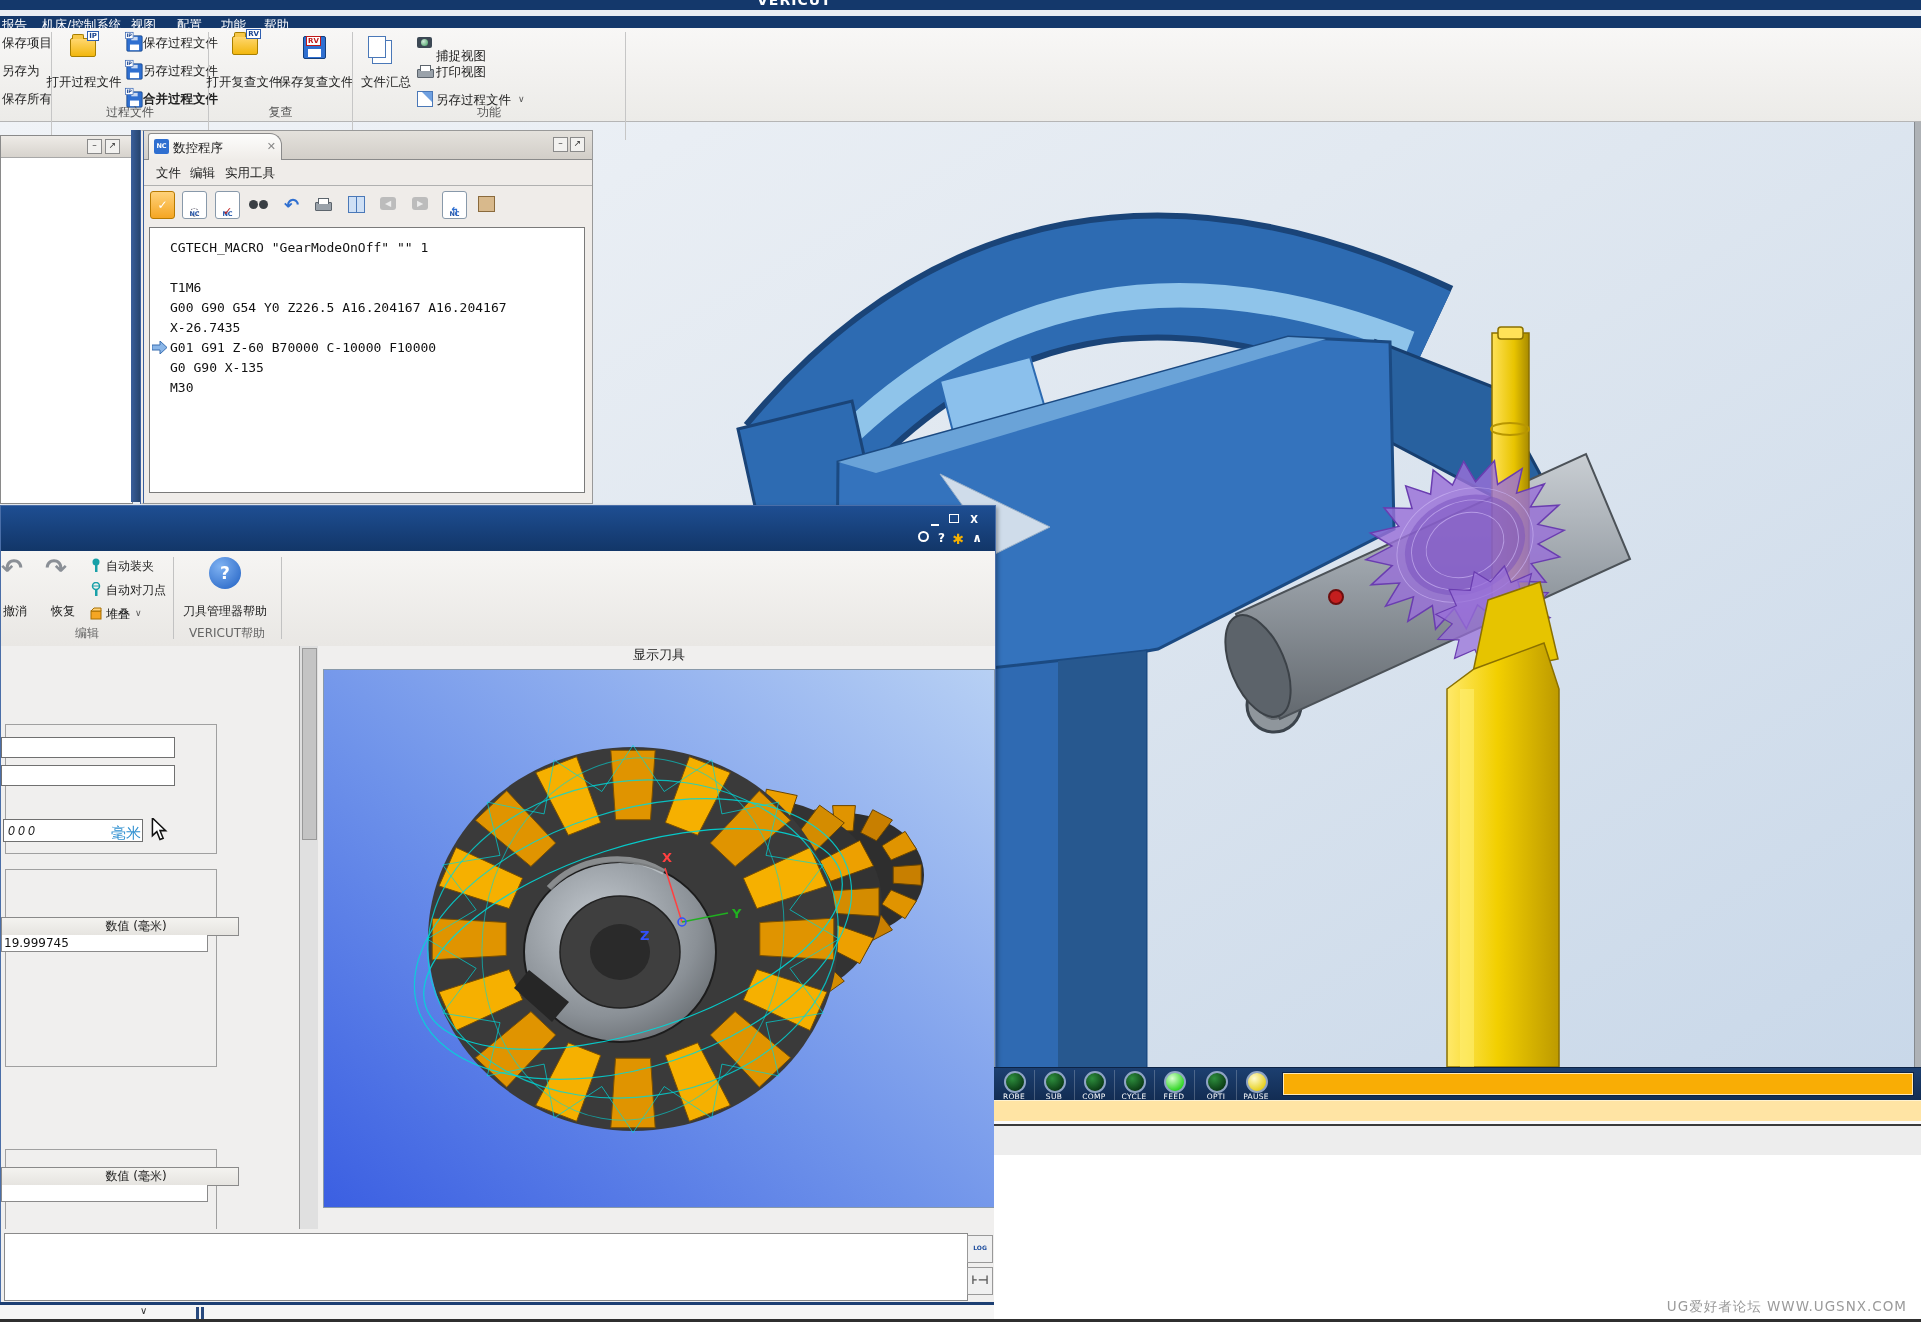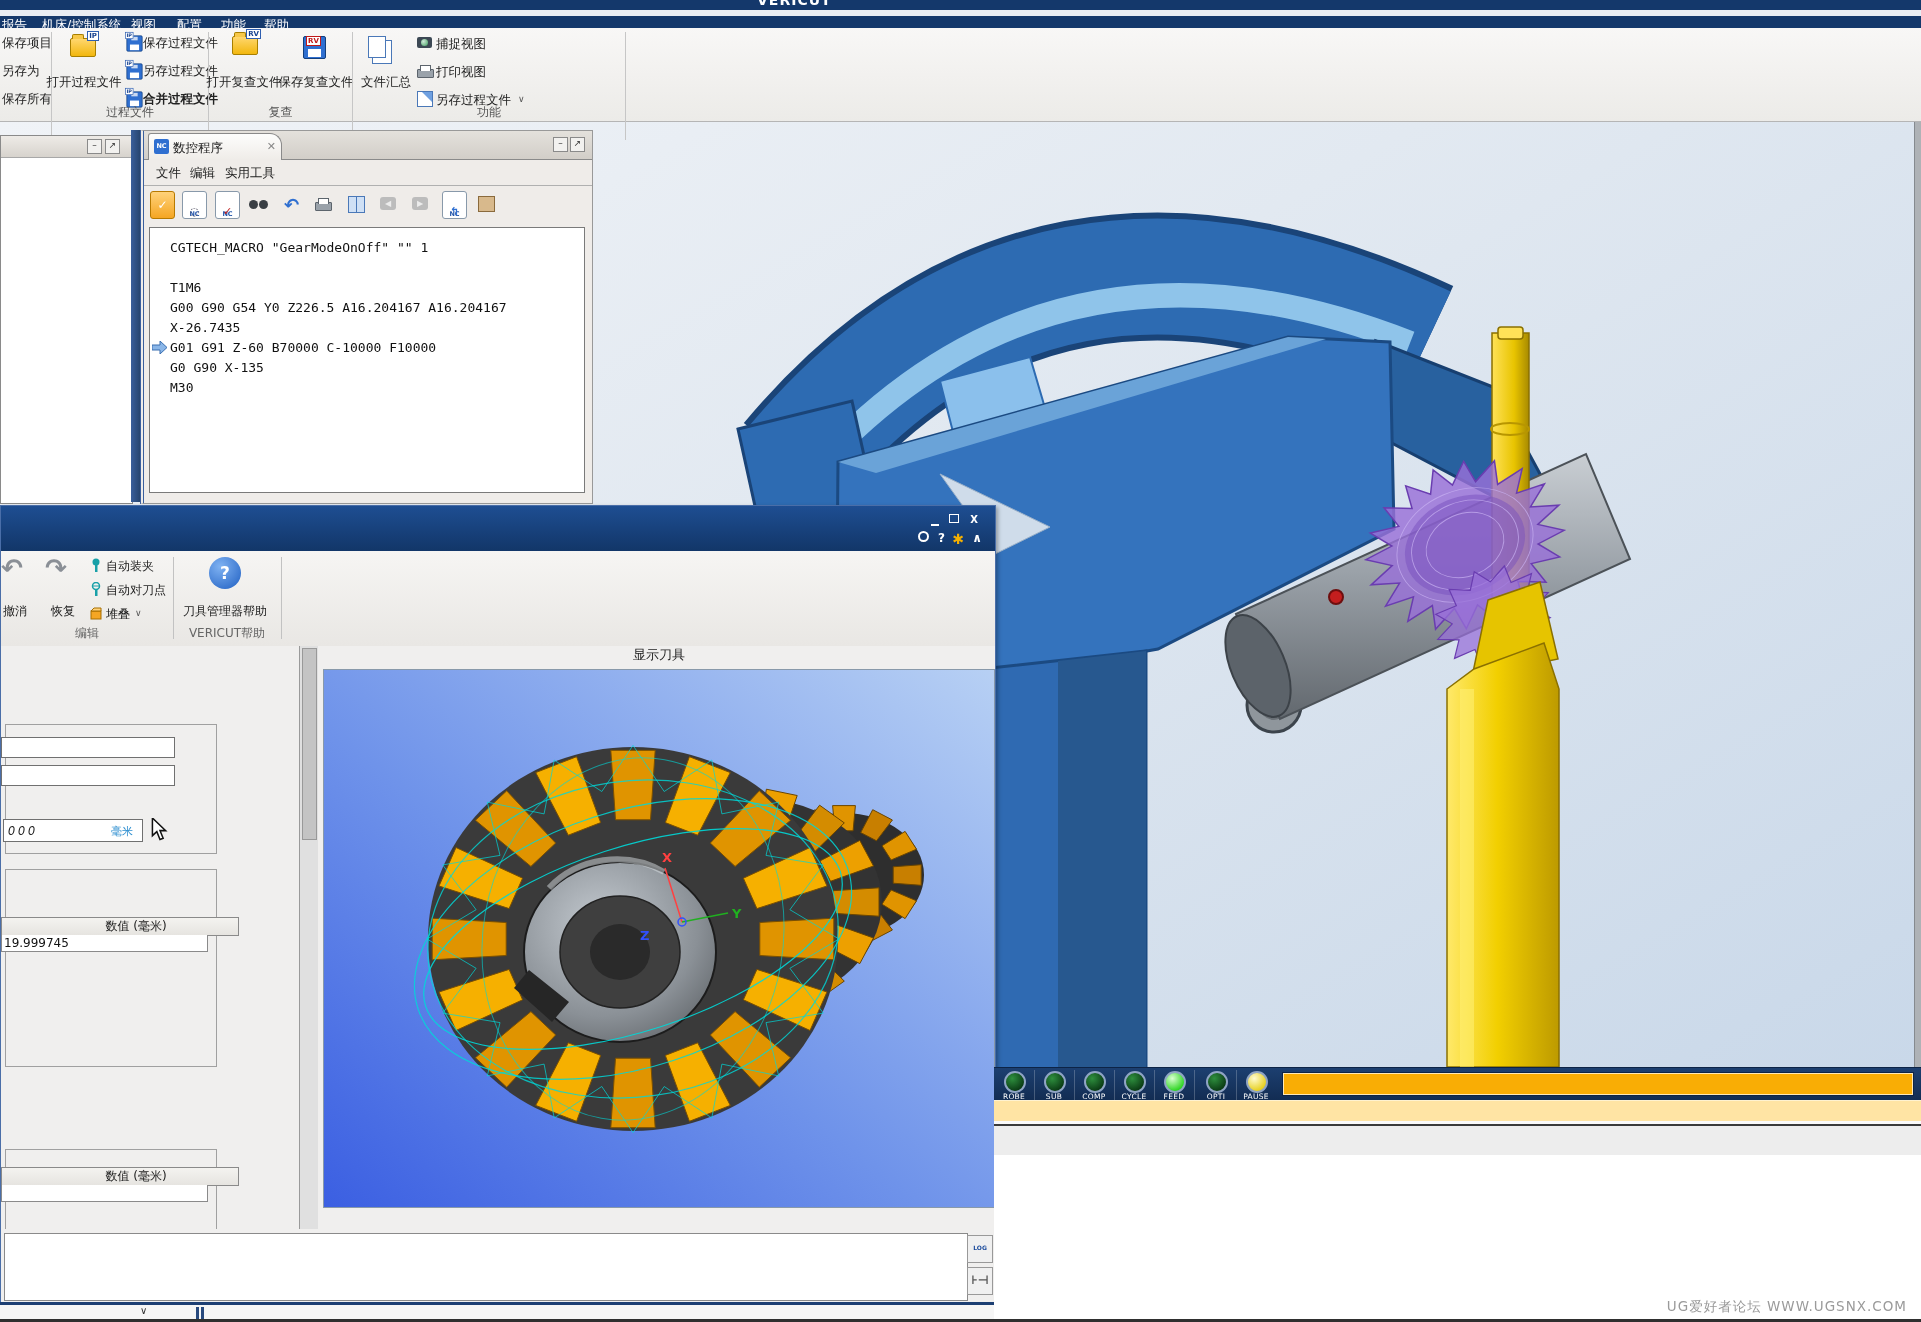--- a/index.html
+++ b/index.html
@@ -71,21 +71,21 @@
   #dlg-ribbon{position:absolute;left:0;top:45px;right:0;height:95px;background:linear-gradient(#f6f5f3,#e9e7e4);border-bottom:1px solid #b0b0b0;}
   .dsep{position:absolute;top:6px;height:82px;width:1px;background:#c2c2c2;}
   .dlabel{position:absolute;top:74px;font-size:12px;color:#666;text-align:center;}
   .bigarrow{position:absolute;top:2px;font-size:26px;color:#8a8f96;font-weight:bold;}
   .dtext{position:absolute;font-size:12px;color:#222;white-space:nowrap;}
   .helpball{position:absolute;width:32px;height:32px;border-radius:50%;background:radial-gradient(circle at 35% 30%,#7fb2f2,#1f5fc2);color:#fff;font-weight:bold;font-size:17px;text-align:center;line-height:32px;}
   
   #dlg-left{position:absolute;left:0;top:140px;width:322px;bottom:74px;background:#f0efee;}
   .gbox{position:absolute;border:1px solid #a0a0a0;}
   .dinput{position:absolute;background:#fff;border:1px solid #707070;font-size:12px;line-height:20px;padding:0 4px;color:#111;}
-  .unit{position:absolute;color:#2e8fd0;font-size:11px;}
+  .unit{position:absolute;color:#2e8fd0;font-size:15px;}
   .thead{position:absolute;background:linear-gradient(#f4f3f0,#e6e4e0);border:1px solid #8a8a8a;text-align:center;font-size:12px;color:#222;line-height:17px;padding-left:32px;}
   .trow{position:absolute;background:#fff;border:1px solid #8a8a8a;border-top:none;font-size:12px;color:#111;line-height:16px;padding-left:2px;}
   #dlg-scroll{position:absolute;left:298px;top:140px;width:18px;bottom:74px;background:#e0e0e0;border-left:1px solid #9a9a9a;}
   #dlg-scroll .thumb{position:absolute;left:2px;top:2px;width:13px;height:190px;background:#c4c4c4;border:1px solid #999;}
   #view-head{position:absolute;left:322px;top:140px;width:672px;height:23px;background:#f0efee;text-align:center;font-size:13px;color:#222;}
   #view3d{position:absolute;left:322px;top:163px;width:670px;height:537px;background:linear-gradient(to top right,#3b5fe2 0%,#6f93ea 45%,#b7d0f4 100%);border:1px solid #8899aa;overflow:hidden;}
   #dlg-bottom{position:absolute;left:0;bottom:0;right:0;height:74px;background:#f0efee;}
   #dlg-log{position:absolute;left:3px;top:4px;width:958px;height:62px;background:#fff;border:1px solid #8a8a8a;resize:none;font-size:12px;}
   .sidebtn{position:absolute;left:966px;width:24px;height:26px;background:#f0f0f0;border:1px solid #999;font-size:6px;font-weight:bold;color:#1a4a9c;text-align:center;}
   #dlg-understrip{left:0;top:1302px;width:994px;height:17px;background:#f6f6f6;border-top:3px solid #1d3f73;}
@@ -231,21 +231,21 @@
     <span class="floppy" style="left:303px;top:8px;">
         <span class="badge" style="left:2px;top:-1px;color:#c01818;border-color:#c01818;">RV</span>
       </span>
     <span class="rtext rbtn" style="left:278px;top:46px;width:76px;text-align:center;">保存复查文件</span>
     <span class="rlabel" style="left:209px;width:143px;">复查</span>
     <div class="rsep" style="left:352px;"></div>
 
     <span class="files" style="left:368px;top:8px;"></span>
     <span class="rtext rbtn" style="left:358px;top:46px;width:56px;text-align:center;">文件汇总</span>
     <span class="cam" style="left:417px;top:9px;"></span>
-    <span class="rtext rbtn" style="left:436px;top:8px;text-align:center;">捕捉视图</span>
+    <span class="rtext rbtn" style="left:436px;top:20px;text-align:center;">捕捉视图</span>
     <span class="prt" style="left:417px;top:41px;"></span>
     <span class="rtext rbtn" style="left:436px;top:36px;">打印视图</span>
     <span class="cutm" style="left:417px;top:63px;"></span>
     <span class="rtext rbtn" style="left:436px;top:64px;">另存过程文件</span>
     <span class="chev" style="position:absolute;left:518px;top:66px;">∨</span>
     <span class="rlabel" style="left:353px;width:272px;">功能</span>
     <div class="rsep" style="left:625px;"></div>
   </div>
 
   <div class="abs" id="leftwin">

